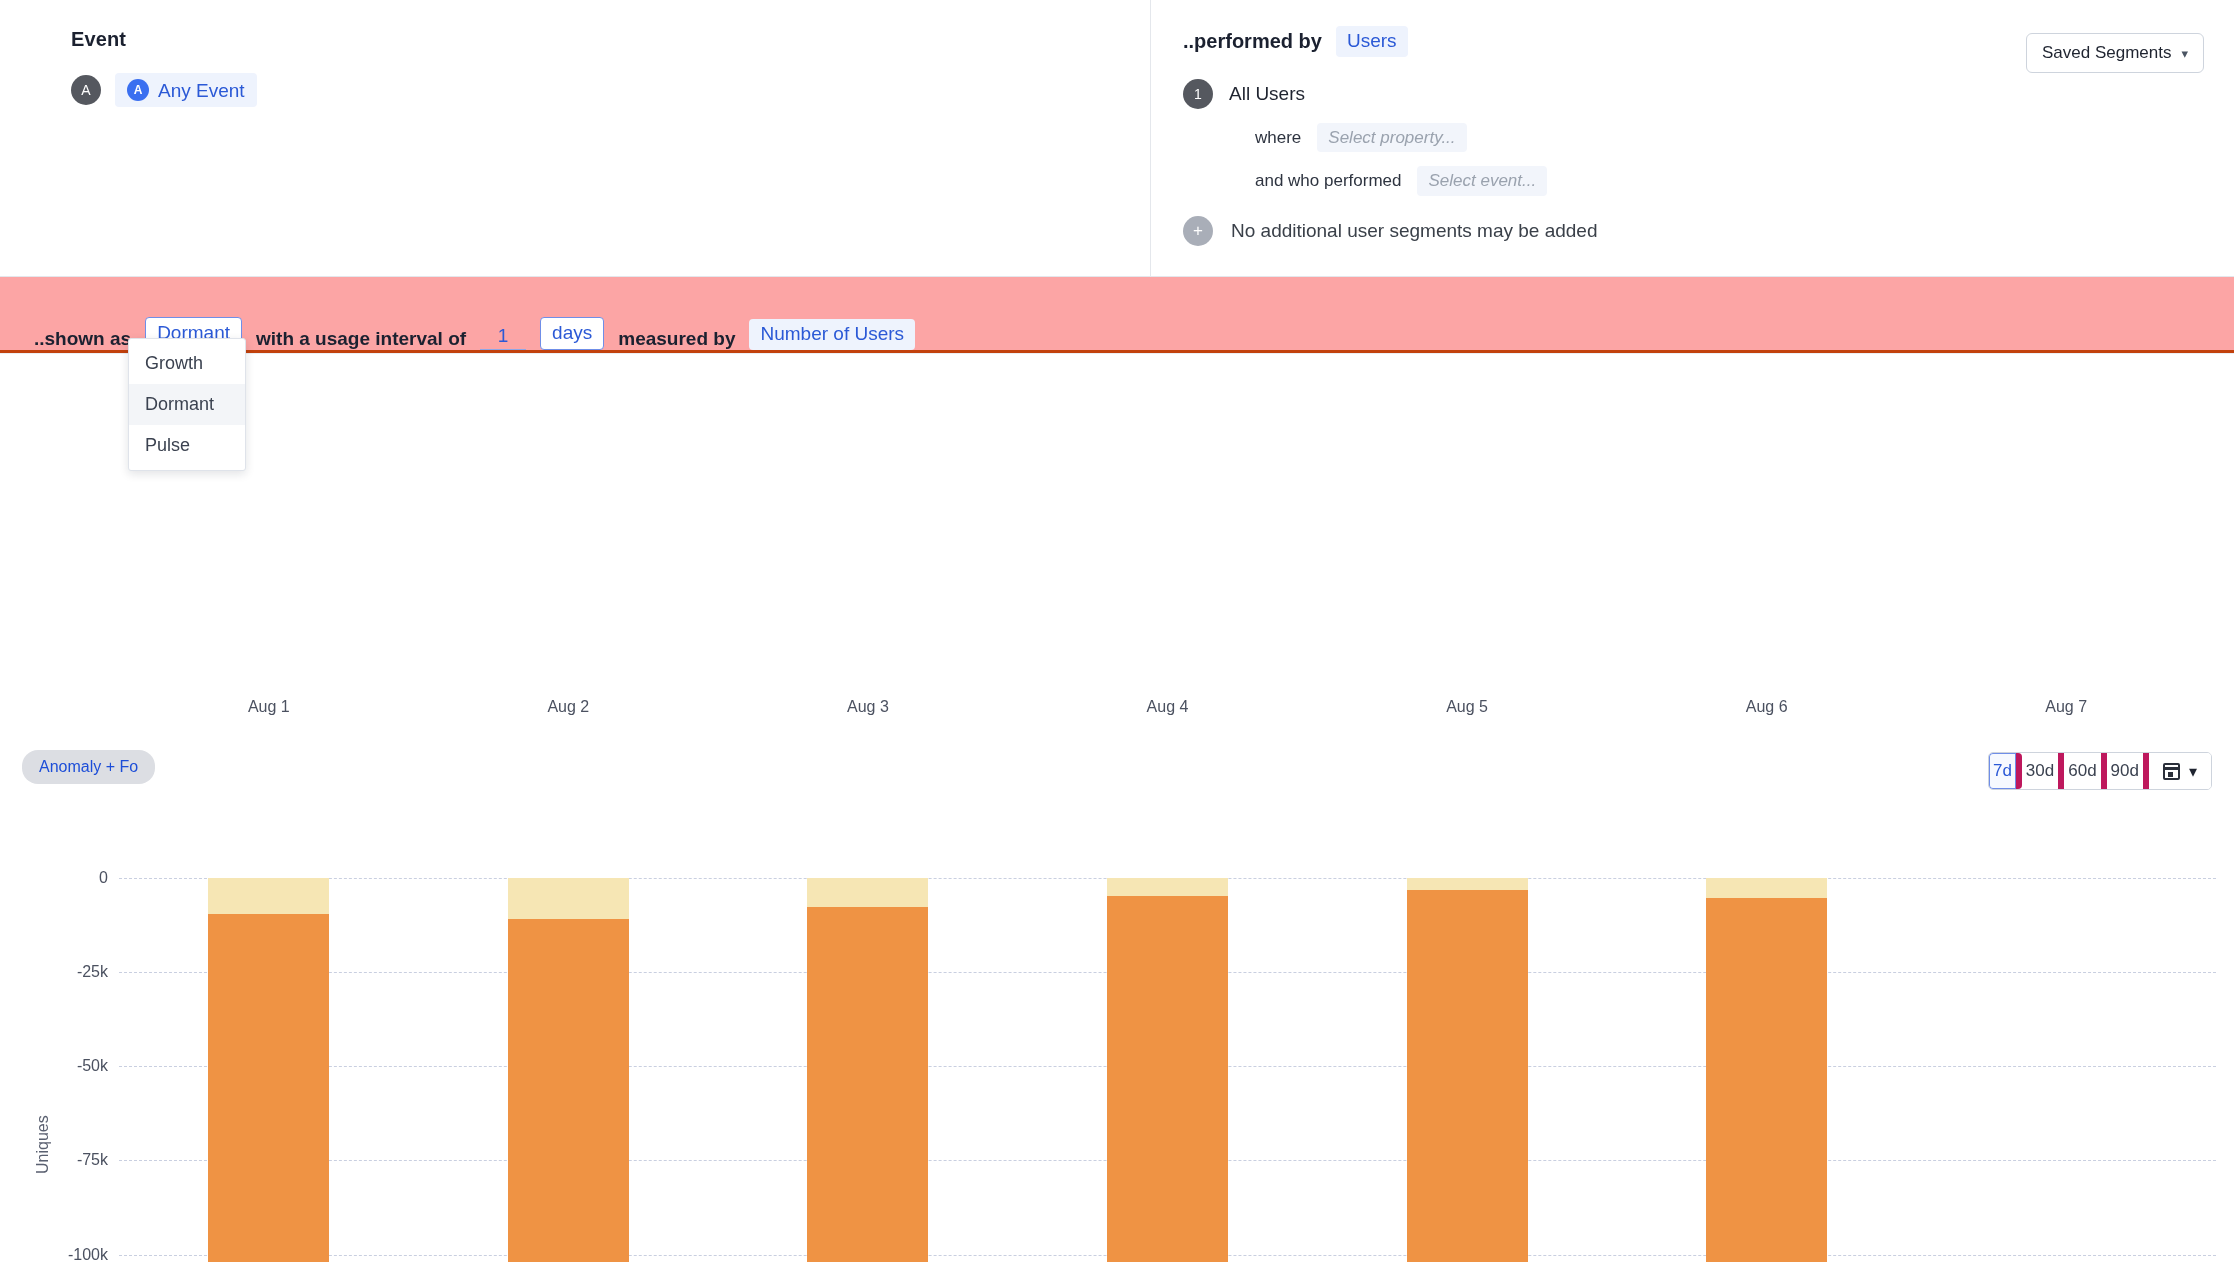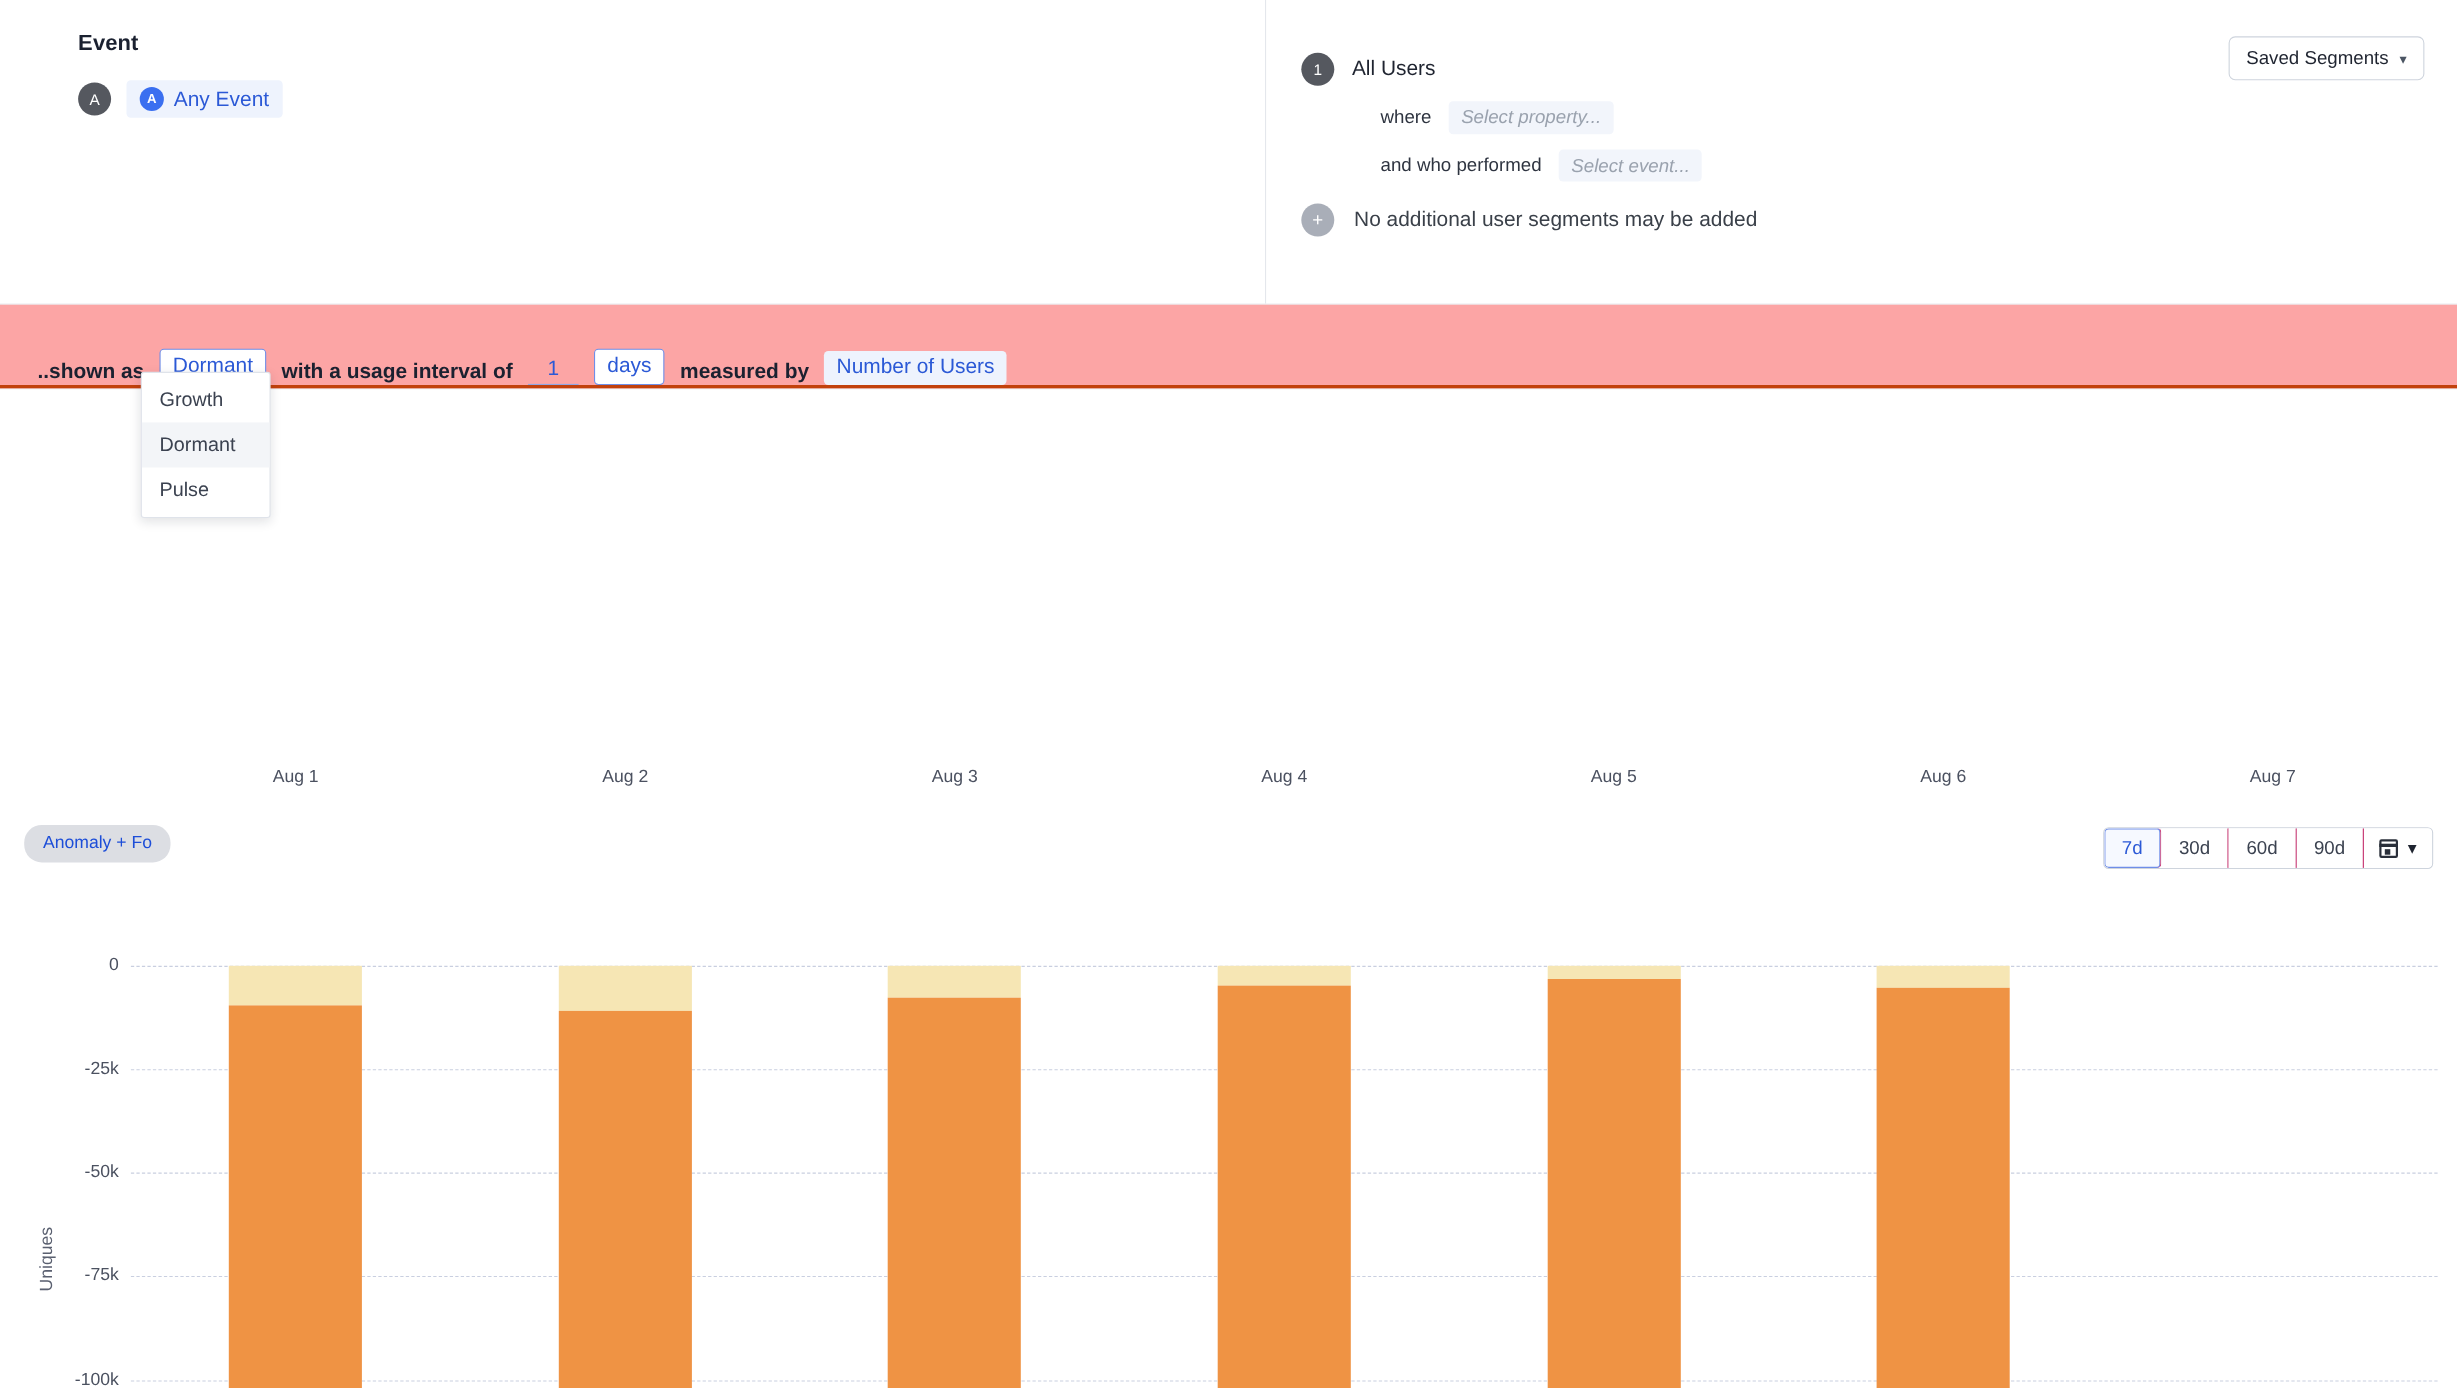--- a/index.html
+++ b/index.html
@@ -96,22 +96,22 @@
   
   .chart-wrap { position:relative; margin:0; height:909px; background:#fff; border-top:1px solid #eceff3; }
   .chart-toolbar-left { position:absolute; left:22px; top:396px; }
   .ghost-pill {
     background:#dcdee3; color:#1d4ed8; border-radius:16px;
     padding:8px 17px; font-size:16px; white-space:nowrap; cursor:pointer;
     border:none;
   }
   .range-group { position:absolute; right:22px; top:398px; display:flex; border:1px solid #ced4dd; border-radius:5px; overflow:hidden; }
   .range-btn {
-    padding:8px 16px; font-size:17px; background:#fff; color:#3b4250;
-    border-right:1px solid #be185d; cursor:pointer; line-height:1.2;
+    padding:8px 4px; font-size:17px; background:#fff; color:#3b4250;
+    border-right:6px solid #be185d; cursor:pointer; line-height:1.2;
   }
   .range-btn:last-child { border-right:none; }
   .range-btn.sel { color:#2b59d6; background:#f6f9ff; box-shadow:inset 0 0 0 1px #6f8ee8; border-radius:4px; }
   .cal-btn { display:flex; align-items:center; gap:9px; padding:8px 14px; background:#fff; cursor:pointer; }
   .cal-ico { width:17px;height:17px;border:2px solid #2a2f3a;border-radius:2px;position:relative; }
   .cal-ico::before { content:""; position:absolute; left:-2px; right:-2px; top:2px; height:3px; background:#2a2f3a; }
   .cal-ico::after { content:""; position:absolute; left:3px; top:7px; width:5px; height:5px; background:#2a2f3a; }
 
   
   .plot { position:absolute; left:0; top:470px; right:0; height:440px; }
@@ -136,20 +136,24 @@
     <div class="event-row">
       <div class="step-badge">A</div>
       <div class="chip-blue">
         <span class="any-event-icon">A</span>
         <span>Any Event</span>
       </div>
     </div>
   </div>
 
   <div class="seg-panel">
+    <div class="seg-head">
+      <span class="lbl">..performed by</span>
+      <span class="chip-light">Users</span>
+    </div>
 
     <div class="seg-body">
       <div class="seg-line">
         <span class="step-badge">1</span>
         <span class="txt">All Users</span>
       </div>
       <div class="seg-sub">
         <span class="lbl">where</span>
         <span class="chip-ghost">Select property...</span>
       </div>

